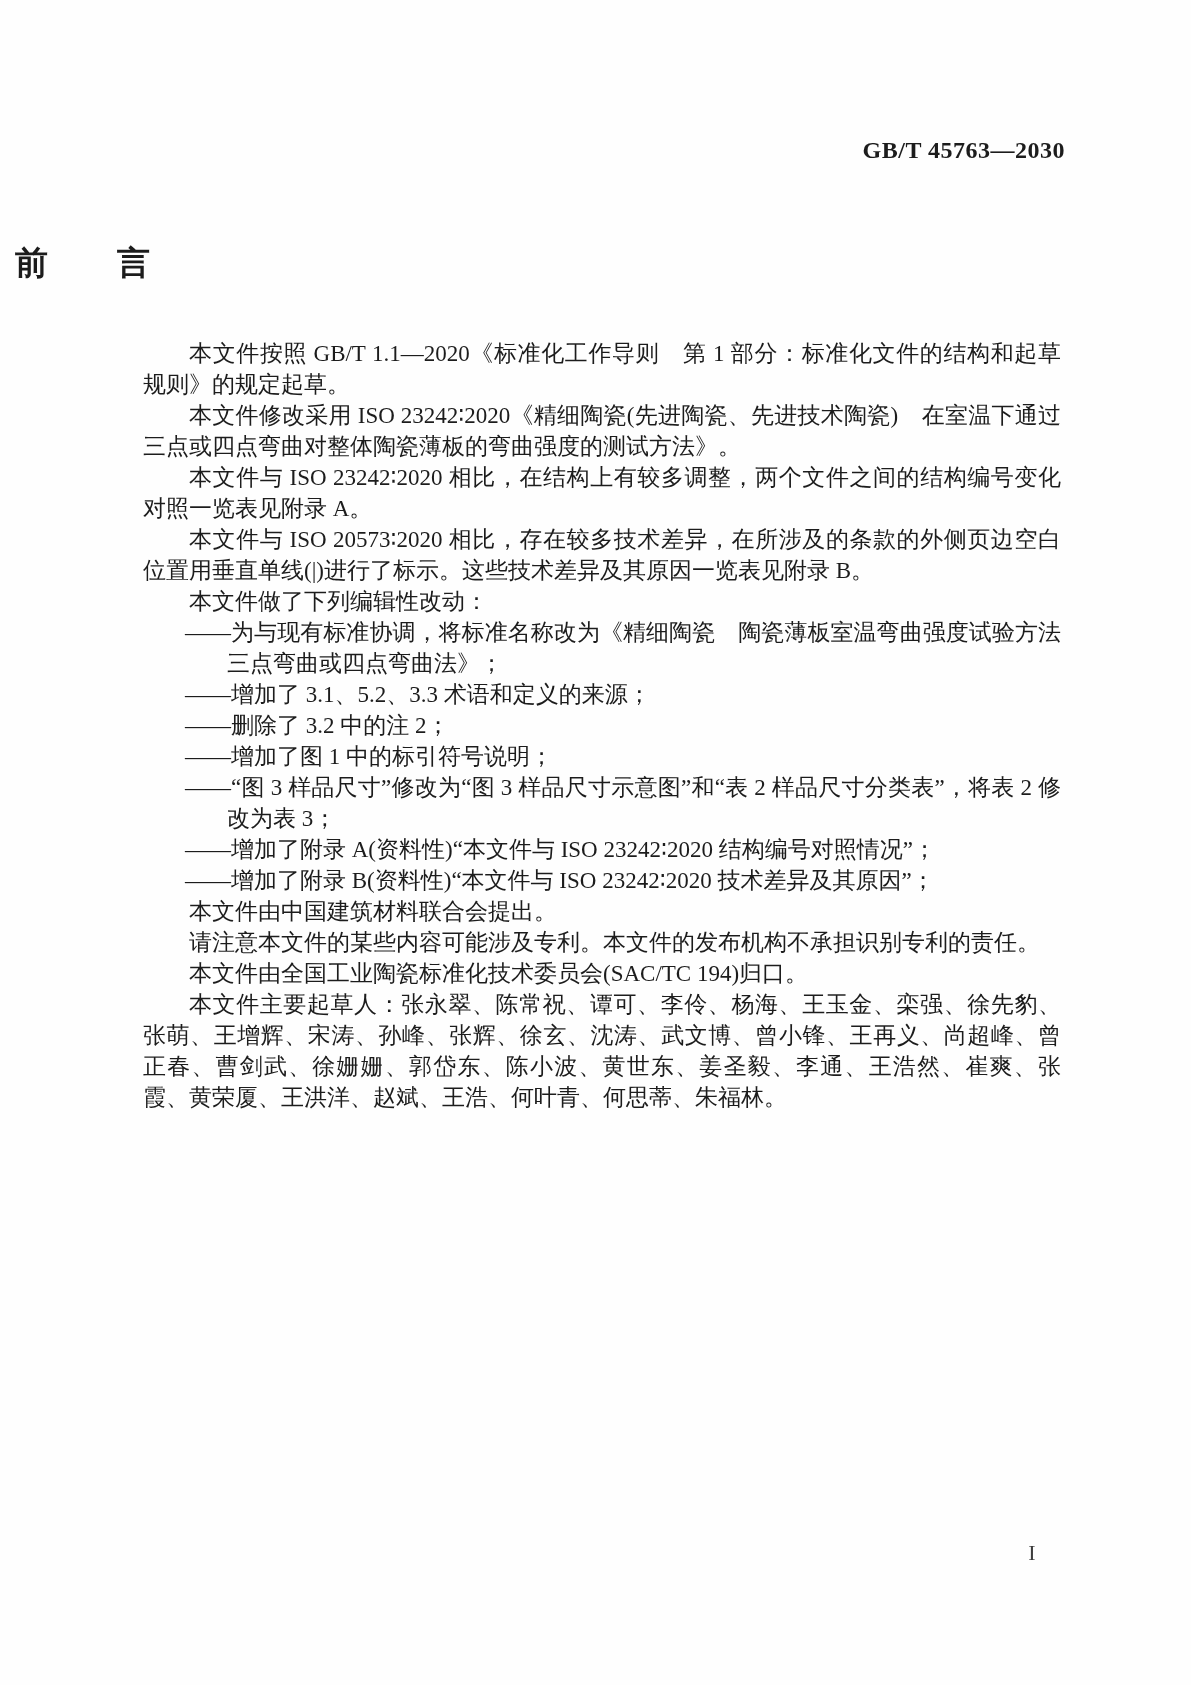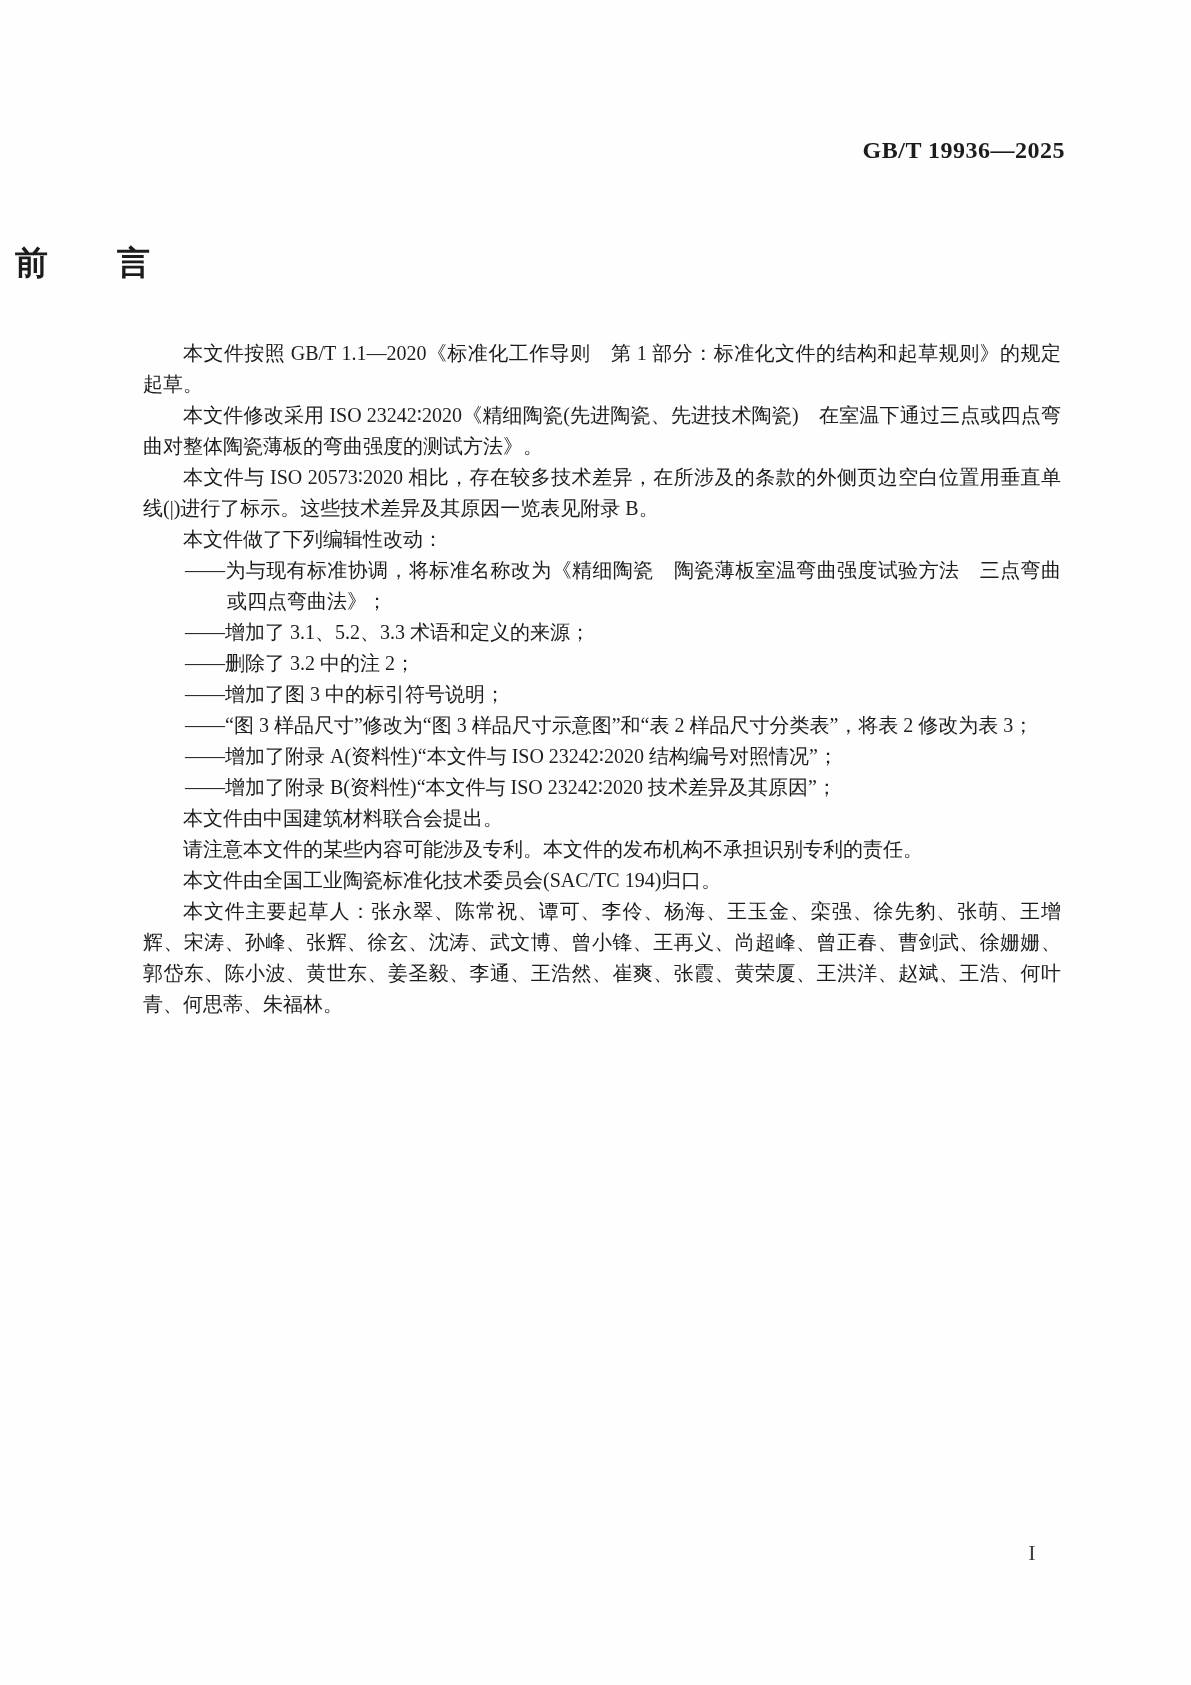--- a/index.html
+++ b/index.html
@@ -26,21 +26,21 @@
     margin:0;
     text-align:left;
     font-size:33px;
     font-weight:bold;
     letter-spacing:1px;
   }
   .body-text {
     position:absolute;
     left:143px; top:338px;
     width:918px;
-    font-size:20px;
+    font-size:23px;
     line-height:31px;
     text-align:justify;
   }
   .body-text p {
     margin:0;
     text-indent:2em;
   }
   .body-text p.list-item {
     text-indent:-42px;
     padding-left:84px;
@@ -52,33 +52,34 @@
     text-align:center;
     font-size:22px;
     color:#3d3d3d;
   }
 </style>
 </head>
 <body>
 
 <div class="page">
 
-  <div class="std-code">GB/T 19936—2025</div>
+  <div class="std-code">GB/T 45763—2030</div>
 
   <h1 class="doc-title">前　　言</h1>
 
   <div class="body-text">
     <p>本文件按照 GB/T 1.1—2020《标准化工作导则　第 1 部分：标准化文件的结构和起草规则》的规定起草。</p>
     <p>本文件修改采用 ISO 23242∶2020《精细陶瓷(先进陶瓷、先进技术陶瓷)　在室温下通过三点或四点弯曲对整体陶瓷薄板的弯曲强度的测试方法》。</p>
+    <p>本文件与 ISO 23242∶2020 相比，在结构上有较多调整，两个文件之间的结构编号变化对照一览表见附录 A。</p>
     <p>本文件与 ISO 20573∶2020 相比，存在较多技术差异，在所涉及的条款的外侧页边空白位置用垂直单线(|)进行了标示。这些技术差异及其原因一览表见附录 B。</p>
     <p>本文件做了下列编辑性改动：</p>
     <p class="list-item">——为与现有标准协调，将标准名称改为《精细陶瓷　陶瓷薄板室温弯曲强度试验方法　三点弯曲或四点弯曲法》；</p>
     <p class="list-item">——增加了 3.1、5.2、3.3 术语和定义的来源；</p>
     <p class="list-item">——删除了 3.2 中的注 2；</p>
-    <p class="list-item">——增加了图 3 中的标引符号说明；</p>
+    <p class="list-item">——增加了图 1 中的标引符号说明；</p>
     <p class="list-item">——“图 3 样品尺寸”修改为“图 3 样品尺寸示意图”和“表 2 样品尺寸分类表”，将表 2 修改为表 3；</p>
     <p class="list-item">——增加了附录 A(资料性)“本文件与 ISO 23242∶2020 结构编号对照情况”；</p>
     <p class="list-item">——增加了附录 B(资料性)“本文件与 ISO 23242∶2020 技术差异及其原因”；</p>
     <p>本文件由中国建筑材料联合会提出。</p>
     <p>请注意本文件的某些内容可能涉及专利。本文件的发布机构不承担识别专利的责任。</p>
     <p>本文件由全国工业陶瓷标准化技术委员会(SAC/TC 194)归口。</p>
     <p>本文件主要起草人：张永翠、陈常祝、谭可、李伶、杨海、王玉金、栾强、徐先豹、张萌、王增辉、宋涛、孙峰、张辉、徐玄、沈涛、武文博、曾小锋、王再义、尚超峰、曾正春、曹剑武、徐姗姗、郭岱东、陈小波、黄世东、姜圣毅、李通、王浩然、崔爽、张霞、黄荣厦、王洪洋、赵斌、王浩、何叶青、何思蒂、朱福林。</p>
   </div>
 
   <div class="page-num">I</div>

